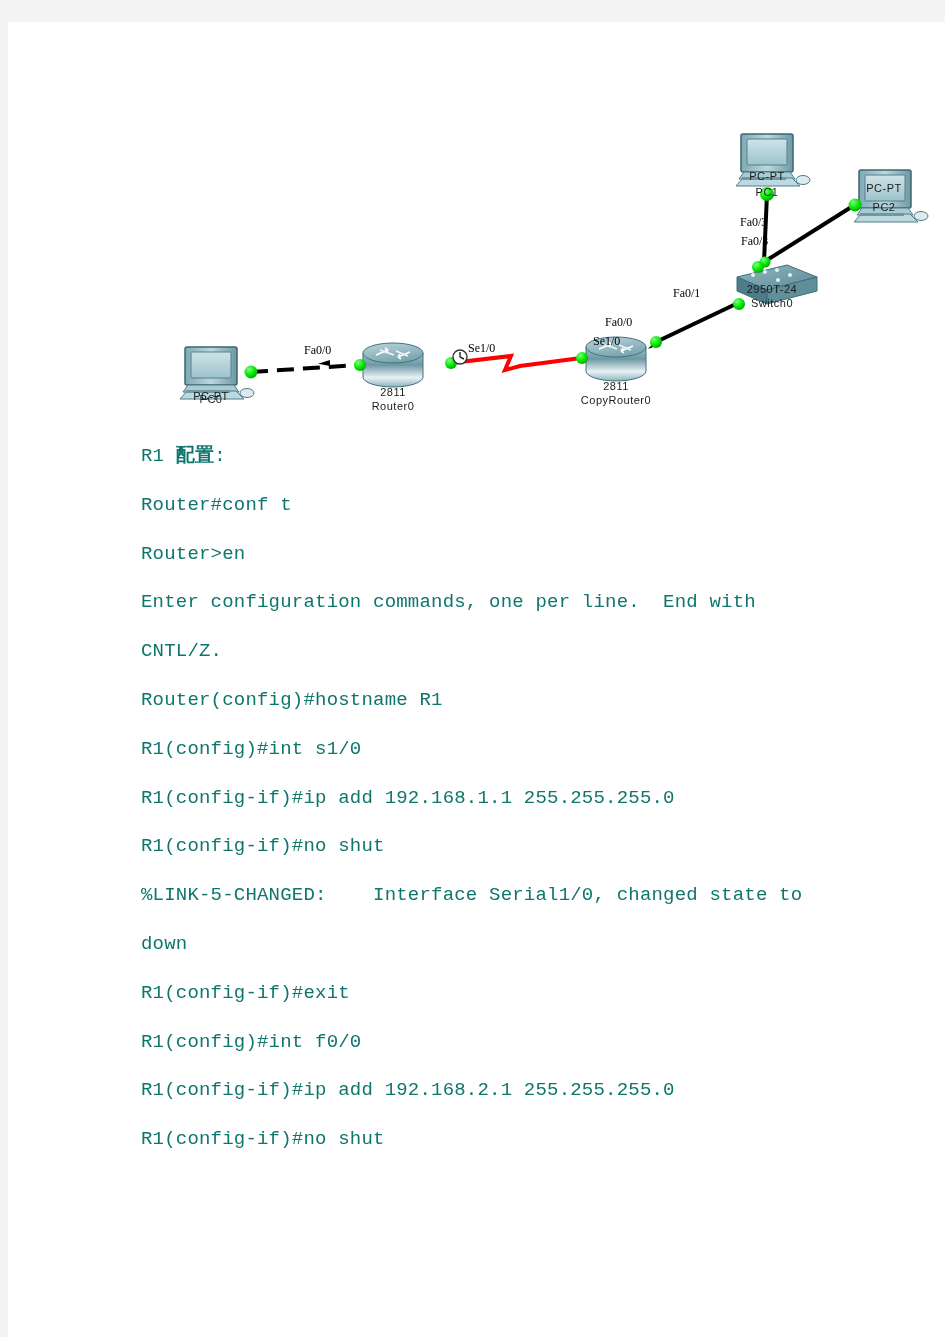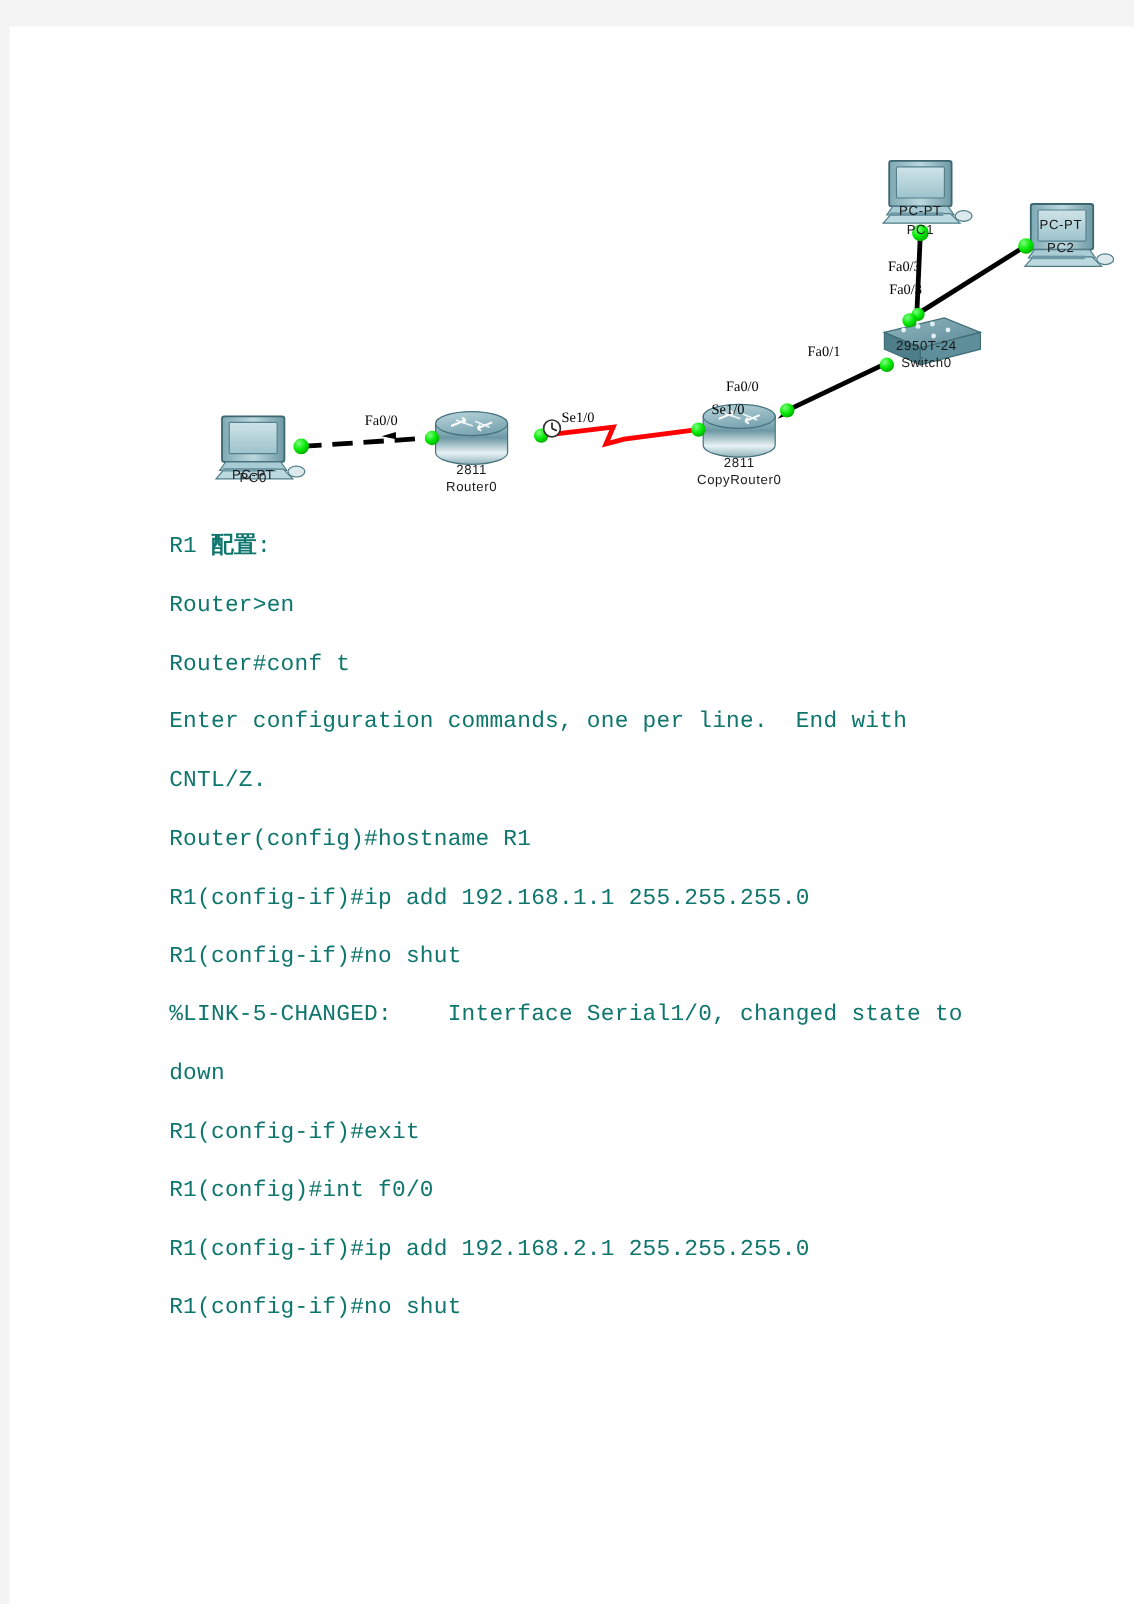--- a/index.html
+++ b/index.html
@@ -255,25 +255,26 @@
     <div class="node-label" style="left:716px; top:164px; width:86px;">PC1</div>
 
     <div class="node-label" style="left:833px; top:160px; width:86px;">PC-PT</div>
     <div class="node-label" style="left:833px; top:179px; width:86px;">PC2</div>
   </div>
 
   <div id="console-body">
 
     <div class="cli-line"><span>R1 </span><span class="cjk">配置</span><span>:</span></div>
 
+    <div class="cli-line">Router#conf t</div>
     <div class="cli-line">Router&gt;en</div>
-    <div class="cli-line">Router#conf t</div>
     <div class="cli-line">Enter configuration commands, one per line.  End with</div>
     <div class="cli-line">CNTL/Z.</div>
     <div class="cli-line">Router(config)#hostname R1</div>
+    <div class="cli-line">R1(config)#int s1/0</div>
     <div class="cli-line">R1(config-if)#ip add 192.168.1.1 255.255.255.0</div>
     <div class="cli-line">R1(config-if)#no shut</div>
     <div class="cli-line blank"></div>
     <div class="cli-line">%LINK-5-CHANGED:    Interface Serial1/0, changed state to</div>
     <div class="cli-line">down</div>
     <div class="cli-line">R1(config-if)#exit</div>
     <div class="cli-line">R1(config)#int f0/0</div>
     <div class="cli-line">R1(config-if)#ip add 192.168.2.1 255.255.255.0</div>
     <div class="cli-line">R1(config-if)#no shut</div>
   </div>

